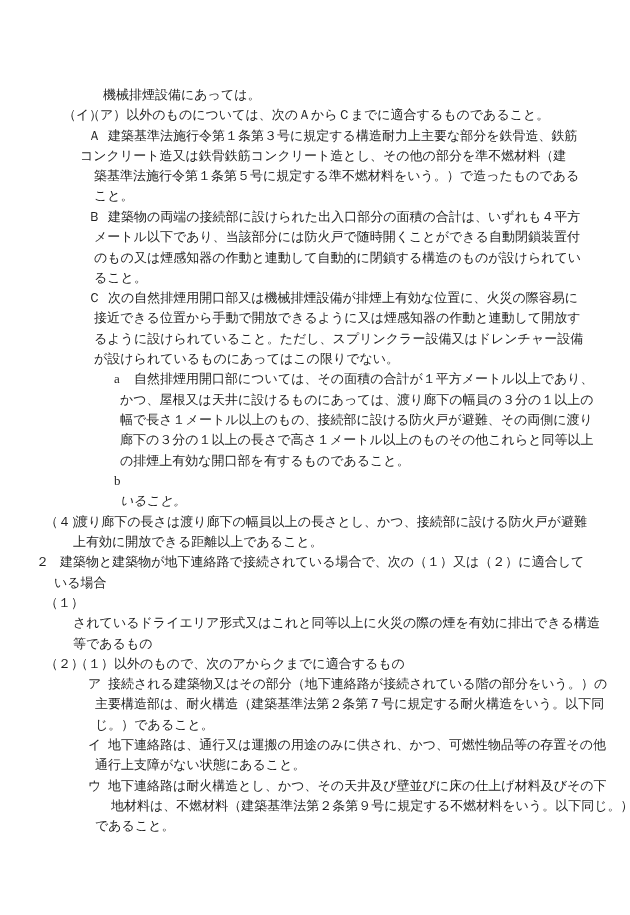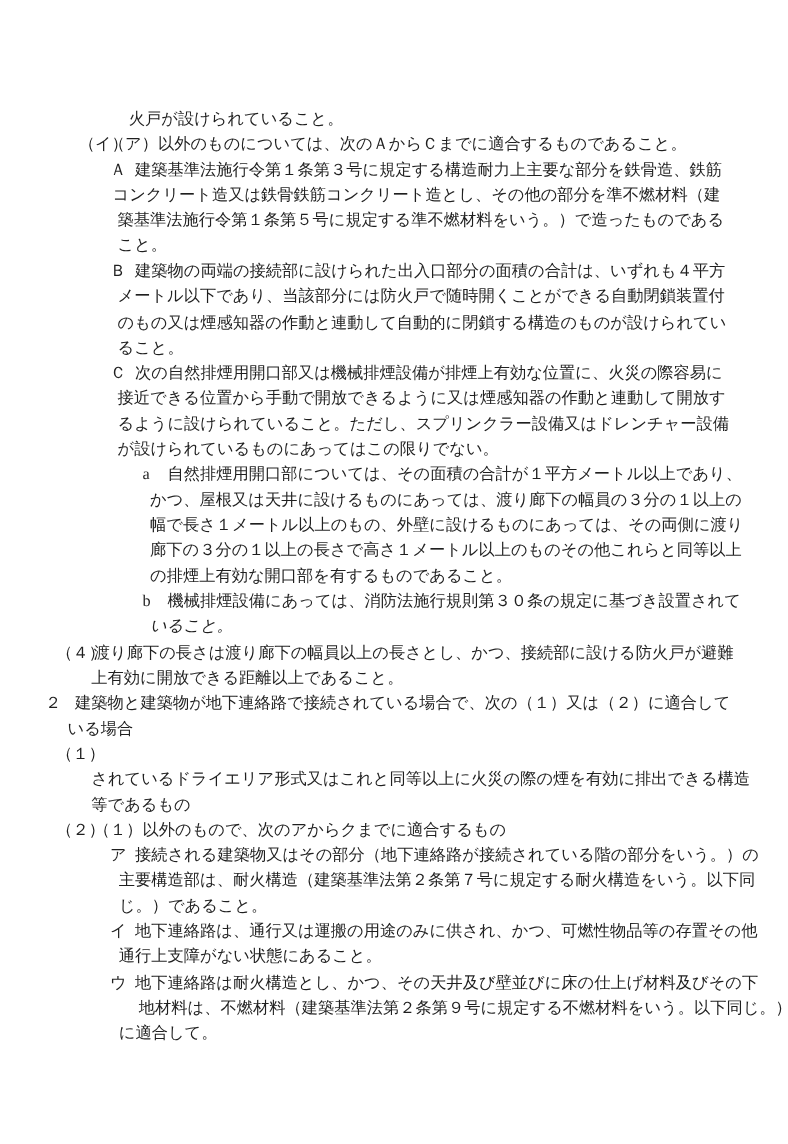--- a/index.html
+++ b/index.html
@@ -29,51 +29,51 @@
     position: absolute;
     top: 0;
     white-space: pre;
   }
 </style>
 </head>
 <body>
 
 <div class="page">
   <div id="text-area">
-      <div class="line" style="top: 87px;"><span style="left: 103px;">火戸が設けられていること。</span></div>
+      <div class="line" style="top: 87px;"><span style="left: 103px;">機械排煙設備にあっては。</span></div>
       <div class="line" style="top: 107.315px;"><span style="left: 63px;">（イ）</span><span style="left: 87px;">（ア）以外のものについては、次のＡからＣまでに適合するものであること。</span></div>
       <div class="line" style="top: 127.63px;"><span style="left: 88px;">Ａ</span><span style="left: 108px;">建築基準法施行令第１条第３号に規定する構造耐力上主要な部分を鉄骨造、鉄筋</span></div>
-      <div class="line" style="top: 147.945px;"><span style="left: 90px; text-align: center;">コンクリート造又は鉄骨鉄筋コンクリート造とし、その他の部分を準不燃材料（建</span></div>
+      <div class="line" style="top: 147.945px;"><span style="left: 80px; text-align: center;">コンクリート造又は鉄骨鉄筋コンクリート造とし、その他の部分を準不燃材料（建</span></div>
       <div class="line" style="top: 168.26px;"><span style="left: 94px;">築基準法施行令第１条第５号に規定する準不燃材料をいう。）で造ったものである</span></div>
       <div class="line" style="top: 188.575px; font-family: Liberation Mono, monospace;"><span style="left: 94px;">こと。</span></div>
       <div class="line" style="top: 208.89px;"><span style="left: 88px;">Ｂ</span><span style="left: 108px;">建築物の両端の接続部に設けられた出入口部分の面積の合計は、いずれも４平方</span></div>
       <div class="line" style="top: 229.205px;"><span style="left: 94px;">メートル以下であり、当該部分には防火戸で随時開くことができる自動閉鎖装置付</span></div>
       <div class="line" style="top: 249.52px;"><span style="left: 94px;">のもの又は煙感知器の作動と連動して自動的に閉鎖する構造のものが設けられてい</span></div>
       <div class="line" style="top: 269.835px;"><span style="left: 94px;">ること。</span></div>
       <div class="line" style="top: 290.15px;"><span style="left: 88px;">Ｃ</span><span style="left: 108px;">次の自然排煙用開口部又は機械排煙設備が排煙上有効な位置に、火災の際容易に</span></div>
       <div class="line" style="top: 310.465px;"><span style="left: 94px;">接近できる位置から手動で開放できるように又は煙感知器の作動と連動して開放す</span></div>
       <div class="line" style="top: 330.78px;"><span style="left: 94px;">るように設けられていること。ただし、スプリンクラー設備又はドレンチャー設備</span></div>
       <div class="line" style="top: 351.095px;"><span style="left: 94px;">が設けられているものにあってはこの限りでない。</span></div>
       <div class="line" style="top: 371.41px;"><span style="left: 114px;">a</span><span style="left: 134px;">自然排煙用開口部については、その面積の合計が１平方メートル以上であり、</span></div>
       <div class="line" style="top: 391.725px;"><span style="left: 120px;">かつ、屋根又は天井に設けるものにあっては、渡り廊下の幅員の３分の１以上の</span></div>
-      <div class="line" style="top: 412.04px;"><span style="left: 120px;">幅で長さ１メートル以上のもの、外壁に設けるものにあっては、その両側に渡り</span></div>
+      <div class="line" style="top: 412.04px;"><span style="left: 120px;">幅で長さ１メートル以上のもの、接続部に設ける防火戸が避難、その両側に渡り</span></div>
       <div class="line" style="top: 432.355px;"><span style="left: 120px;">廊下の３分の１以上の長さで高さ１メートル以上のものその他これらと同等以上</span></div>
       <div class="line" style="top: 452.67px;"><span style="left: 120px;">の排煙上有効な開口部を有するものであること。</span></div>
-      <div class="line" style="top: 472.985px;"><span style="left: 114px;">b</span><span style="left: 134px;">機械排煙設備にあっては、消防法施行規則第３０条の規定に基づき設置されて</span></div>
+      <div class="line" style="top: 472.985px;"><span style="left: 114px;">b</span></div>
       <div class="line" style="top: 493.3px;"><span style="left: 120px; font-style: italic;">いること。</span></div>
       <div class="line" style="top: 513.615px;"><span style="left: 45px;">（４）</span><span style="left: 75px; font-family: Liberation Serif, serif;">渡り廊下の長さは渡り廊下の幅員以上の長さとし、かつ、接続部に設ける防火戸が避難</span></div>
       <div class="line" style="top: 533.93px;"><span style="left: 73px;">上有効に開放できる距離以上であること。</span></div>
       <div class="line" style="top: 554.245px;"><span style="left: 36px;">２</span><span style="left: 60px;">建築物と建築物が地下連絡路で接続されている場合で、次の（１）又は（２）に適合して</span></div>
       <div class="line" style="top: 574.56px;"><span style="left: 54px;">いる場合</span></div>
       <div class="line" style="top: 594.875px;"><span style="left: 45px;">（１）</span></div>
       <div class="line" style="top: 615.19px; padding-left: 24px;"><span style="left: 73px;">されているドライエリア形式又はこれと同等以上に火災の際の煙を有効に排出できる構造</span></div>
       <div class="line" style="top: 635.505px;"><span style="left: 73px;">等であるもの</span></div>
       <div class="line" style="top: 655.82px;"><span style="left: 45px;">（２）</span><span style="left: 75px;">（１）以外のもので、次のアからクまでに適合するもの</span></div>
       <div class="line" style="top: 676.135px;"><span style="left: 88px;">ア</span><span style="left: 108px;">接続される建築物又はその部分（地下連絡路が接続されている階の部分をいう。）の</span></div>
       <div class="line" style="top: 696.45px;"><span style="left: 95px;">主要構造部は、耐火構造（建築基準法第２条第７号に規定する耐火構造をいう。以下同</span></div>
       <div class="line" style="top: 716.765px;"><span style="left: 95px;">じ。）であること。</span></div>
       <div class="line" style="top: 737.08px;"><span style="left: 88px;">イ</span><span style="left: 108px;">地下連絡路は、通行又は運搬の用途のみに供され、かつ、可燃性物品等の存置その他</span></div>
       <div class="line" style="top: 757.395px; text-decoration: underline;"><span style="left: 95px;">通行上支障がない状態にあること。</span></div>
       <div class="line" style="top: 777.71px;"><span style="left: 88px;">ウ</span><span style="left: 108px;">地下連絡路は耐火構造とし、かつ、その天井及び壁並びに床の仕上げ材料及びその下</span></div>
       <div class="line" style="top: 798.025px; margin-left: 16px;"><span style="left: 95px;">地材料は、不燃材料（建築基準法第２条第９号に規定する不燃材料をいう。以下同じ。）</span></div>
-      <div class="line" style="top: 818.34px;"><span style="left: 95px;">に適合して。</span></div>
+      <div class="line" style="top: 818.34px;"><span style="left: 95px;">であること。</span></div>
     </div>
 </div>
 
 </body></html>

